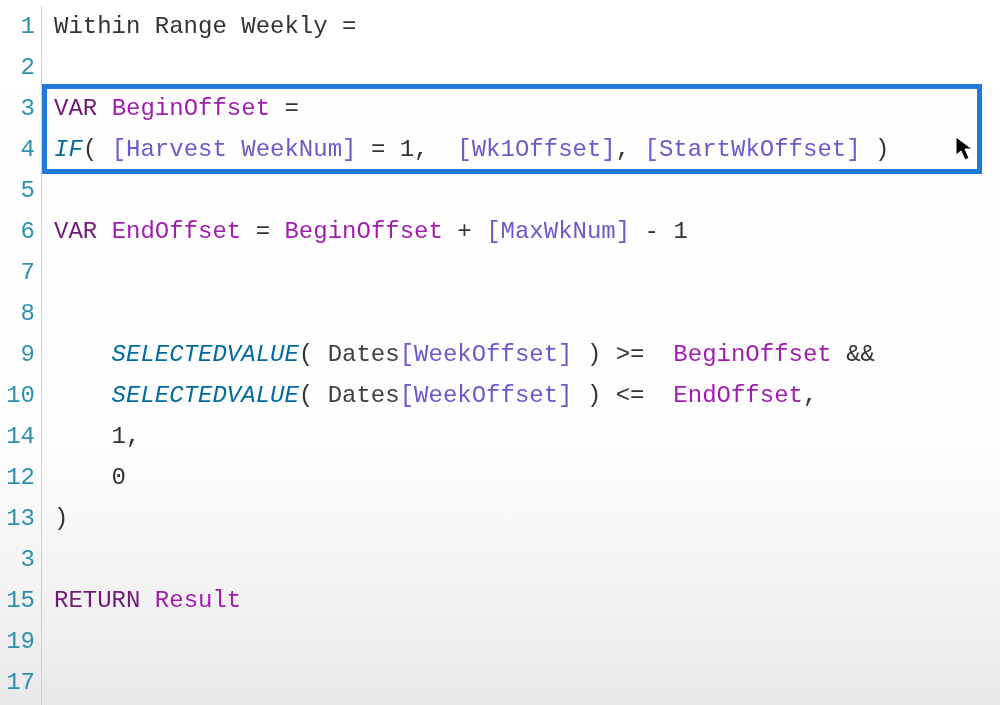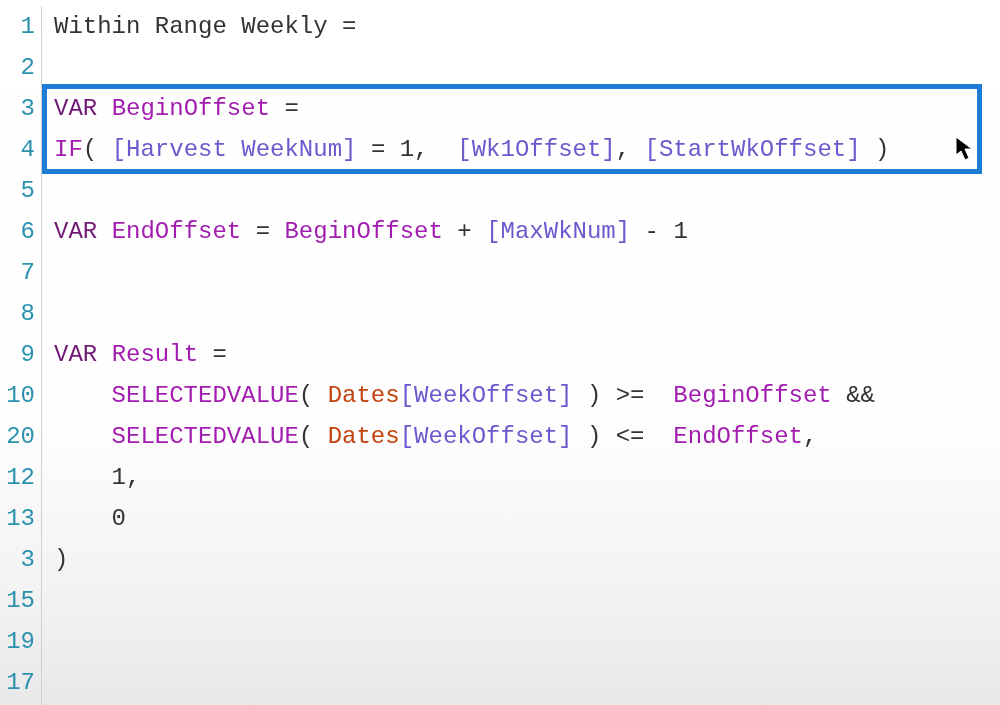--- a/index.html
+++ b/index.html
@@ -38,24 +38,24 @@
     padding-left: 12px;
     position: relative;
   }
   .code .line {
     height: 41px;
     line-height: 41px;
     white-space: pre;
   }
   
   .kw   { color: #701a75; }    
-  .fn   { color: #a21caf; }    
+  .fn   { color: #0369a1; font-style: italic; }    
   .var  { color: #a21caf; }    
   .mea  { color: #6a5acd; text-align: center; }    
-  .tbl  { color: #c2410c; }    
+  .tbl  { color: #404040; }    
   .op, .plain { color: #333333; }
   .num  { color: #333333; }
   
   .highlight-box {
     position: absolute;
     left: 42px;
     top: 84px;
     width: 940px;
     height: 90px;
     border: 5px solid #1f7cd6;
@@ -76,44 +76,44 @@
       <div class="ln">1</div>
       <div class="ln">2</div>
       <div class="ln">3</div>
       <div class="ln">4</div>
       <div class="ln">5</div>
       <div class="ln">6</div>
       <div class="ln">7</div>
       <div class="ln">8</div>
       <div class="ln">9</div>
       <div class="ln">10</div>
-      <div class="ln">20</div>
+      <div class="ln">14</div>
       <div class="ln">12</div>
       <div class="ln">13</div>
       <div class="ln">3</div>
       <div class="ln">15</div>
       <div class="ln">19</div>
       <div class="ln">17</div>
     </div>
   <div class="code" id="code">
       <div class="line"><span class="plain">Within Range Weekly </span><span class="op">=</span></div>
       <div class="line"></div>
       <div class="line"><span class="kw">VAR</span><span class="plain"> </span><span class="var">BeginOffset</span><span class="plain"> </span><span class="op">=</span></div>
       <div class="line"><span class="fn">IF</span><span class="op">(</span><span class="plain"> </span><span class="mea">[Harvest WeekNum]</span><span class="plain"> </span><span class="op">=</span><span class="plain"> </span><span class="num">1</span><span class="op">,</span><span class="plain">  </span><span class="mea">[Wk1Offset]</span><span class="op">,</span><span class="plain"> </span><span class="mea">[StartWkOffset]</span><span class="plain"> </span><span class="op">)</span></div>
       <div class="line"></div>
       <div class="line"><span class="kw">VAR</span><span class="plain"> </span><span class="var">EndOffset</span><span class="plain"> </span><span class="op">=</span><span class="plain"> </span><span class="var">BeginOffset</span><span class="plain"> </span><span class="op">+</span><span class="plain"> </span><span class="mea">[MaxWkNum]</span><span class="plain"> </span><span class="op">-</span><span class="plain"> </span><span class="num">1</span></div>
       <div class="line"></div>
       <div class="line"></div>
-      <div class="line"><span class="kw">VAR</span><span class="plain"> </span><span class="var">Result</span><span class="plain"> </span><span class="op">=</span></div>
       <div class="line"><span class="plain">    </span><span class="fn">SELECTEDVALUE</span><span class="op">(</span><span class="plain"> </span><span class="tbl">Dates</span><span class="mea">[WeekOffset]</span><span class="plain"> </span><span class="op">)</span><span class="plain"> </span><span class="op">&gt;=</span><span class="plain">  </span><span class="var">BeginOffset</span><span class="plain"> </span><span class="op">&amp;&amp;</span></div>
       <div class="line"><span class="plain">    </span><span class="fn">SELECTEDVALUE</span><span class="op">(</span><span class="plain"> </span><span class="tbl">Dates</span><span class="mea">[WeekOffset]</span><span class="plain"> </span><span class="op">)</span><span class="plain"> </span><span class="op">&lt;=</span><span class="plain">  </span><span class="var">EndOffset</span><span class="op">,</span></div>
       <div class="line"><span class="plain">    </span><span class="num">1</span><span class="op">,</span></div>
       <div class="line"><span class="plain">    </span><span class="num">0</span></div>
       <div class="line"><span class="op">)</span></div>
       <div class="line"></div>
+      <div class="line"><span class="kw">RETURN</span><span class="plain"> </span><span class="var">Result</span></div>
     </div>
 </div>
 
 <div class="highlight-box"></div>
 
 <div class="cursor-arrow">
   <svg width="20" height="26" viewBox="0 0 20 26">
     <path d="M1 1 L1 19 L6 15 L10 24 L14 22 L10 13 L17 13 Z" fill="#000000" stroke="#ffffff" stroke-width="1"></path>
   </svg>
 </div>

